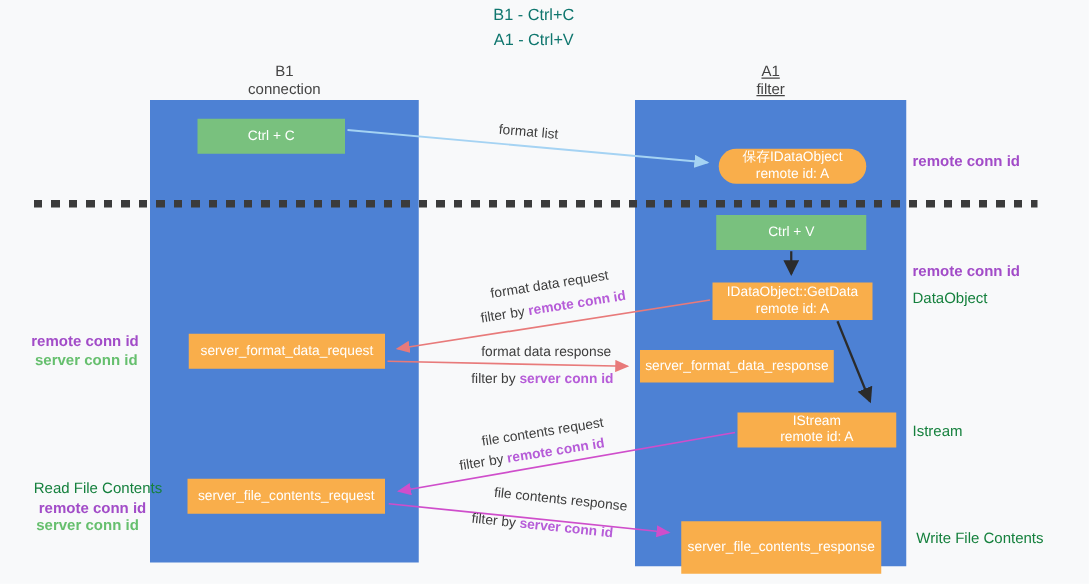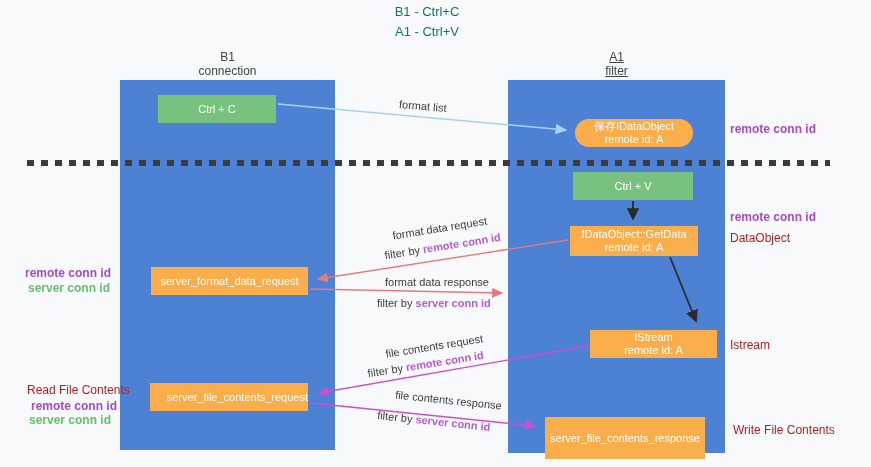--- a/index.html
+++ b/index.html
@@ -23,21 +23,21 @@
   .orange{background:#f9ae4b;}
   .sep{
     position:absolute;left:27px;top:160px;width:803px;height:6px;
     background:repeating-linear-gradient(90deg,#3b3b3b 0 7px,transparent 7px 14px);
   }
   .lbl{position:absolute;font-size:11px;color:#3d3d3d;white-space:nowrap;}
   .ann{position:absolute;font-size:12px;white-space:nowrap;}
   .purple{color:#a24cc8;font-weight:bold;}
   .purple-inline{color:#b65cd8;font-weight:bold;}
   .green-text{color:#66bf6e;font-weight:bold;}
-  .dark{color:#b91c1c;}
+  .dark{color:#15803d;}
   svg.wires{position:absolute;left:0;top:0;pointer-events:none;}
 </style>
 </head>
 <body>
 
 <div class="stage">
 
   <div class="title">
     <div>B1 - Ctrl+C</div>
     <div>A1 - Ctrl+V</div>
@@ -96,27 +96,30 @@
 
   <div class="node orange" style="left:570px;top:226px;width:128px;height:30px;">
     <span>IDataObject::GetData</span>
     <span>remote id: A</span>
   </div>
 
   <div class="node orange" style="left:151px;top:267px;width:157px;height:28px;">
     <span>server_format_data_request</span>
   </div>
 
+  <div class="node orange" style="left:512px;top:280px;width:155px;height:26px;">
+    <span>server_format_data_response</span>
+  </div>
 
   <div class="node orange" style="left:590px;top:330px;width:127px;height:28px;">
     <span>IStream</span>
     <span>remote id: A</span>
   </div>
 
-  <div class="node orange" style="left:150px;top:383px;width:158px;height:28px;align-items:flex-end;">
+  <div class="node orange" style="left:150px;top:383px;width:158px;height:28px;">
     <span>server_file_contents_request</span>
   </div>
 
   <div class="node orange" style="left:545px;top:417px;width:160px;height:42px;">
     <span>server_file_contents_response</span>
   </div>
 
   <div class="lbl" style="left:399px;top:100px;transform:rotate(5deg);">format list</div>
 
   <div class="lbl" style="left:392px;top:222px;transform:rotate(-9deg);">format data request</div>

